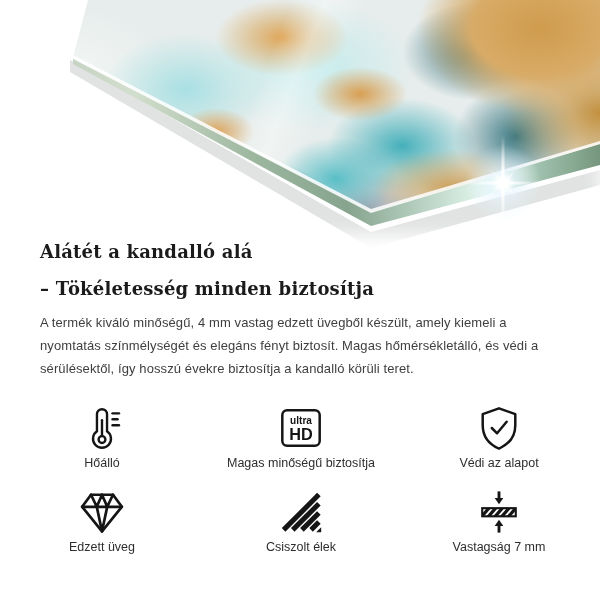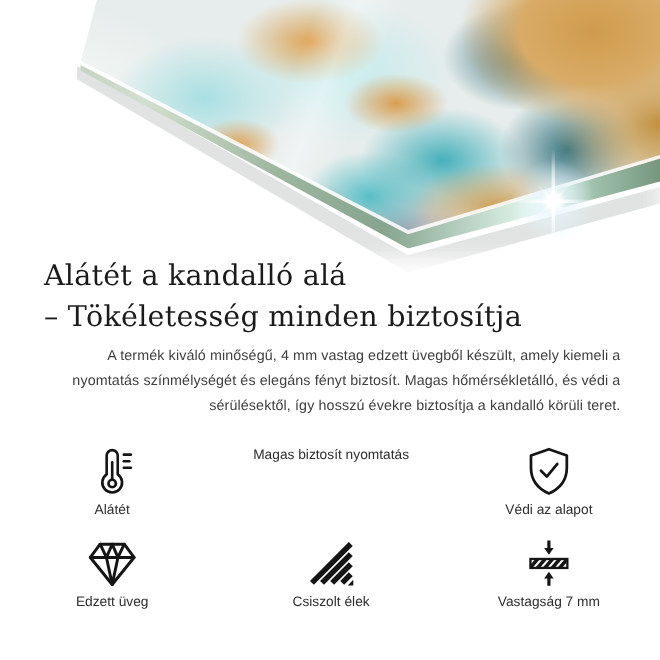--- a/index.html
+++ b/index.html
@@ -43,23 +43,23 @@
   .sparkle{position:absolute;left:448px;top:128px;width:110px;height:110px;pointer-events:none;
     background:radial-gradient(circle at 50% 50%, rgba(255,255,255,1) 0 5px, rgba(230,245,255,.65) 12px, rgba(255,255,255,0) 38px);}
   .ray{position:absolute;left:50%;top:50%;background:linear-gradient(to bottom, rgba(255,255,255,0), #ffffff 45%, #ffffff 55%, rgba(255,255,255,0));}
   .ray.v{width:3px;height:96px;transform:translate(-50%,-50%);}
   .ray.h{width:3px;height:76px;transform:translate(-50%,-50%) rotate(90deg);}
   .ray.d1{width:2px;height:40px;transform:translate(-50%,-50%) rotate(45deg);opacity:.8;}
   .ray.d2{width:2px;height:40px;transform:translate(-50%,-50%) rotate(-45deg);opacity:.8;}
 
   
   .title{position:absolute;left:40px;top:233px;margin:0;font-family:"DejaVu Serif","Liberation Serif",serif;
-    font-weight:400;font-size:26px;line-height:37px;color:#1b1b1b;letter-spacing:.2px;}
+    font-weight:700;font-size:18px;line-height:37px;color:#1b1b1b;letter-spacing:.2px;}
   .desc{position:absolute;left:40px;top:311px;width:524px;margin:0;
-    font-size:13px;line-height:23px;color:#3e3e3e;letter-spacing:.1px;text-align:right;}
+    font-size:13px;line-height:23px;color:#3e3e3e;letter-spacing:.1px;}
 
   
   .features{position:absolute;left:40px;top:403px;width:520px;display:grid;
     grid-template-columns:124px 274px 122px;row-gap:16px;}
   .feature{display:flex;flex-direction:column;align-items:center;}
   .icon-wrap{height:50px;display:flex;align-items:center;justify-content:center;}
   .feature-label{margin-top:3px;font-size:12.5px;line-height:15px;color:#2e2e2e;text-align:center;}
   .feature svg{display:block;}
   .stroke{fill:none;stroke:#151515;stroke-width:2.6;}
   .round{stroke-linecap:round;stroke-linejoin:round;}
@@ -95,25 +95,32 @@
       <div class="icon-wrap">
         <svg width="44" height="48" viewBox="0 0 48 48">
           <path class="stroke" d="M24 3.5 a5.5 5.5 0 0 1 5.5 5.5 v18.6 a9.8 9.8 0 1 1 -11 0 V9 a5.5 5.5 0 0 1 5.5 -5.5 Z"></path>
           <circle class="stroke" cx="24" cy="36.6" r="3.7" stroke-width="2.3"></circle>
           <line class="stroke round" x1="24" y1="32.6" x2="24" y2="15.5" stroke-width="2.3"></line>
           <line class="stroke round" x1="35.5" y1="8" x2="42.5" y2="8" stroke-width="2.3"></line>
           <line class="stroke round" x1="35.5" y1="14.5" x2="41" y2="14.5" stroke-width="2.3"></line>
           <line class="stroke round" x1="35.5" y1="21" x2="42.5" y2="21" stroke-width="2.3"></line>
         </svg>
       </div>
-      <div class="feature-label">Alátét</div>
+      <div class="feature-label">Hőálló</div>
     </div>
 
     <div class="feature">
-      <div class="feature-label">Magas biztosít nyomtatás</div>
+      <div class="icon-wrap">
+        <svg width="46" height="46" viewBox="0 0 48 48">
+          <rect class="stroke" x="4.5" y="5.5" width="39" height="37" rx="5" stroke-width="3"></rect>
+          <text x="24" y="20" text-anchor="middle" font-family="Liberation Sans, sans-serif" font-size="10.5" font-weight="bold" fill="#151515">ultra</text>
+          <text x="24" y="36.5" text-anchor="middle" font-family="Liberation Sans, sans-serif" font-size="17" font-weight="bold" fill="#151515">HD</text>
+        </svg>
+      </div>
+      <div class="feature-label">Magas minőségű biztosítja</div>
     </div>
 
     <div class="feature">
       <div class="icon-wrap">
         <svg width="46" height="48" viewBox="0 0 48 48">
           <path class="stroke round" d="M24 3.5 L41 9.5 V21 C41 33.5 34 41 24 45.5 C14 41 7 33.5 7 21 V9.5 Z" stroke-width="2.7"></path>
           <polyline class="stroke round" points="16.5 24 22 29.5 32 17.5" stroke-width="2.7"></polyline>
         </svg>
       </div>
       <div class="feature-label">Védi az alapot</div>

